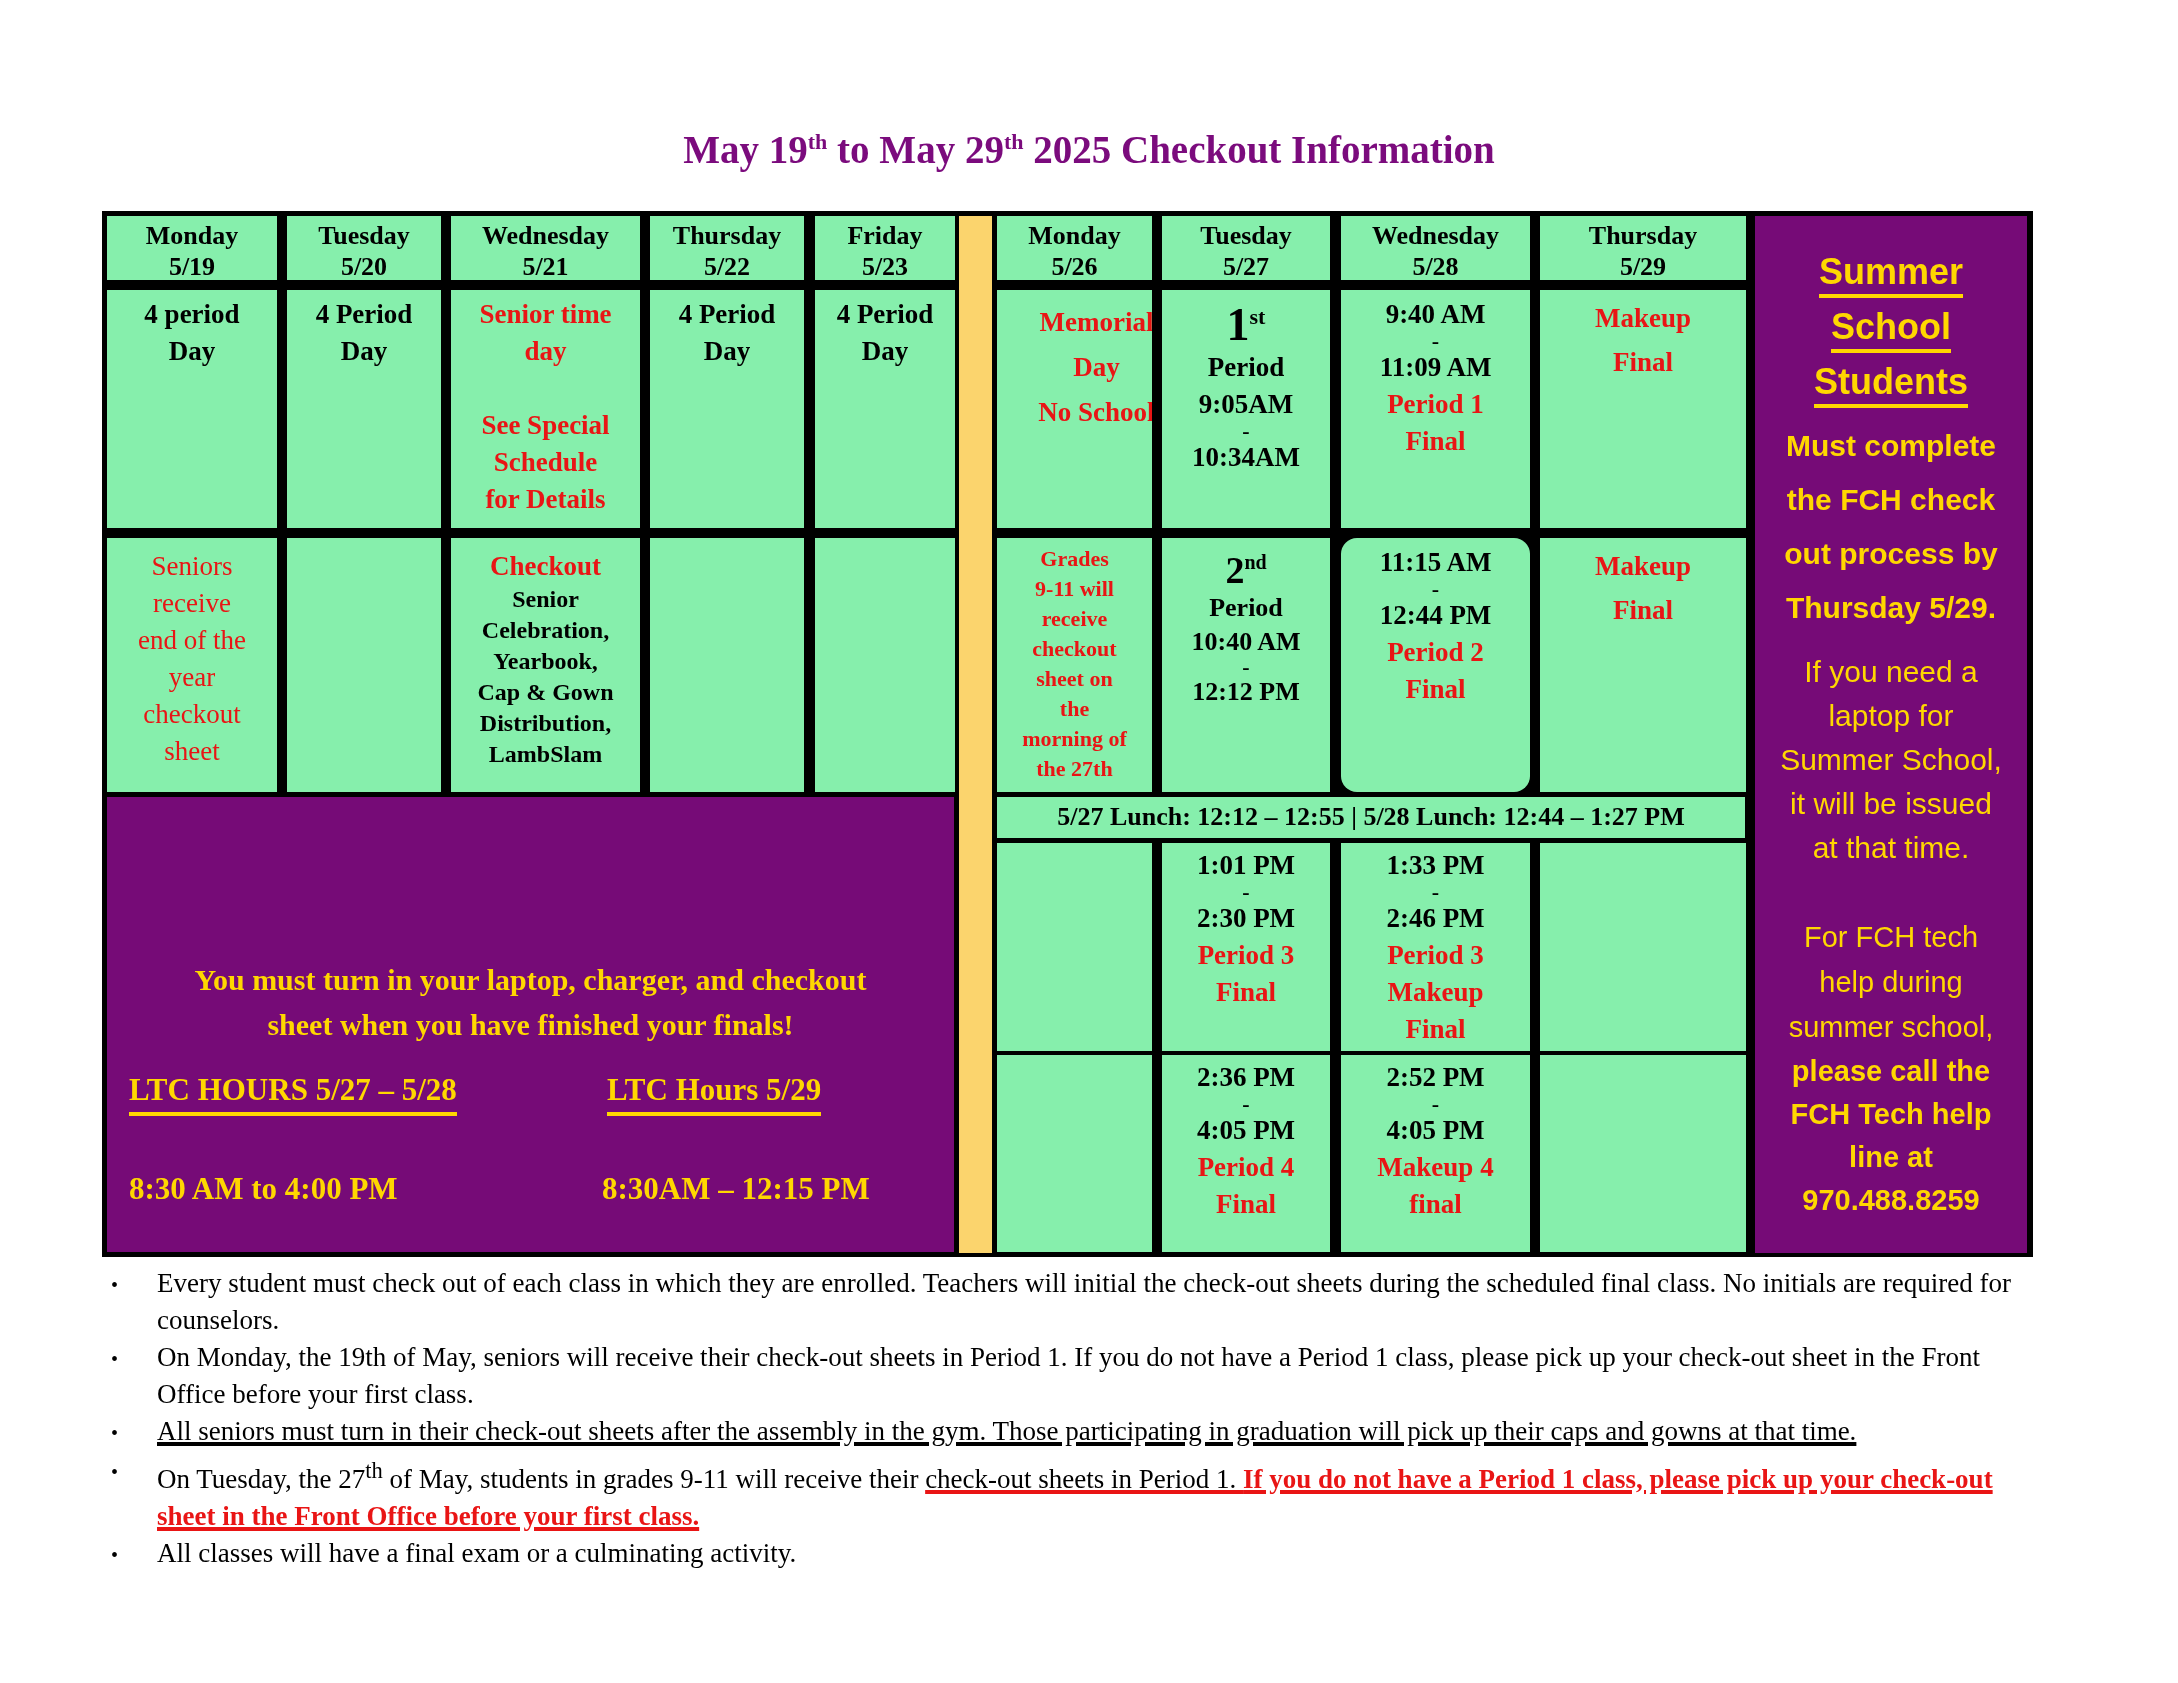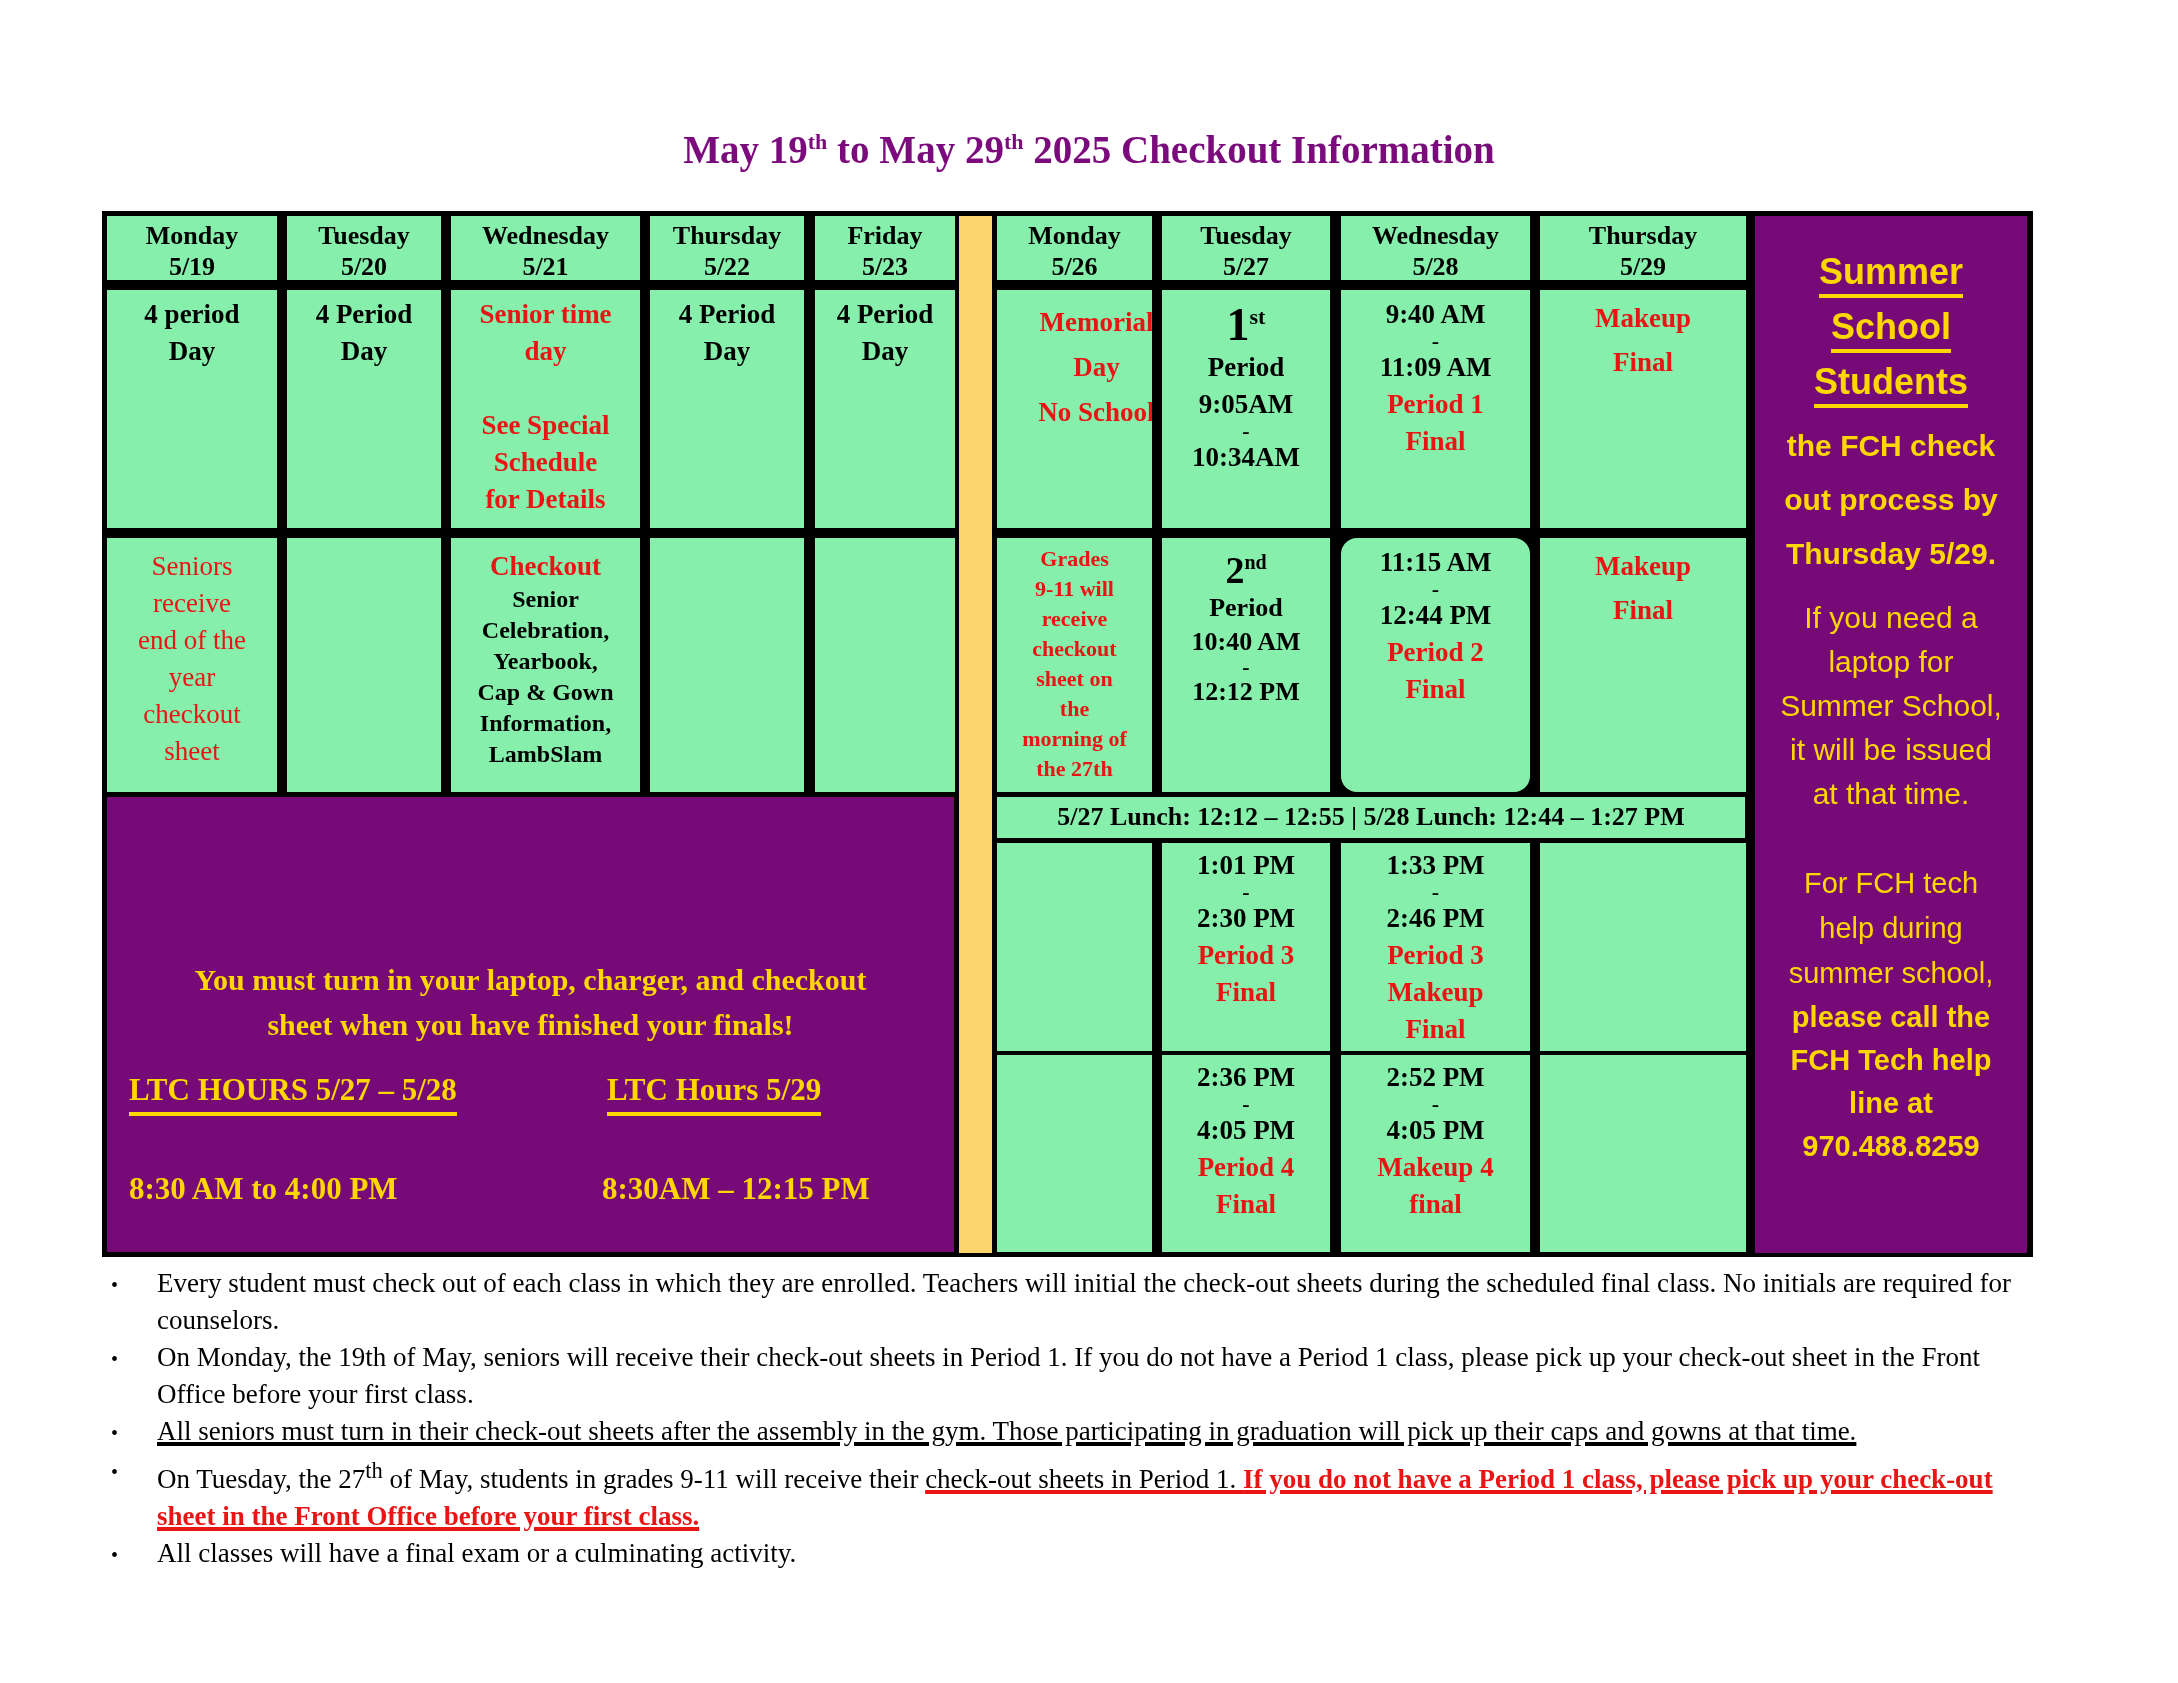--- a/index.html
+++ b/index.html
@@ -191,21 +191,21 @@
         </div>
     </div>
     <div class="cell" style="left:185px;top:327px;width:154px;height:254px;"></div>
     <div class="cell" style="left:349px;top:327px;width:189px;height:254px;">
       <div class="t27 pt10 red" style="line-height:36px;">Checkout</div>
       <div class="lines t24">
           <div>Senior</div>
           <div>Celebration,</div>
           <div>Yearbook,</div>
           <div>Cap &amp; Gown</div>
-          <div>Information,</div>
+          <div>Distribution,</div>
           <div>LambSlam</div>
         </div>
     </div>
     <div class="cell" style="left:548px;top:327px;width:154px;height:254px;"></div>
     <div class="cell" style="left:713px;top:327px;width:140px;height:254px;"></div>
 
     <div class="cell" style="left:895px;top:327px;width:155px;height:254px;">
       <div class="lines t22 pt6 red">
           <div>Grades</div>
           <div>9-11 will</div>
@@ -310,20 +310,21 @@
       <div class="hours" style="left:495px;top:374px;"><span>8:30AM – 12:15 PM</span></div>
     </div>
 
     <div id="sidebar">
       <div class="sb-heading">
         <div><span>Summer</span></div>
         <div><span>School</span></div>
         <div><span>Students</span></div>
       </div>
       <div class="sb-p sb-p1 lines">
+          <div>Must complete</div>
           <div>the FCH check</div>
           <div>out process by</div>
           <div>Thursday 5/29.</div>
         </div>
       <div class="sb-p sb-p2 lines">
           <div>If you need a</div>
           <div>laptop for</div>
           <div>Summer School,</div>
           <div>it will be issued</div>
           <div>at that time.</div>

